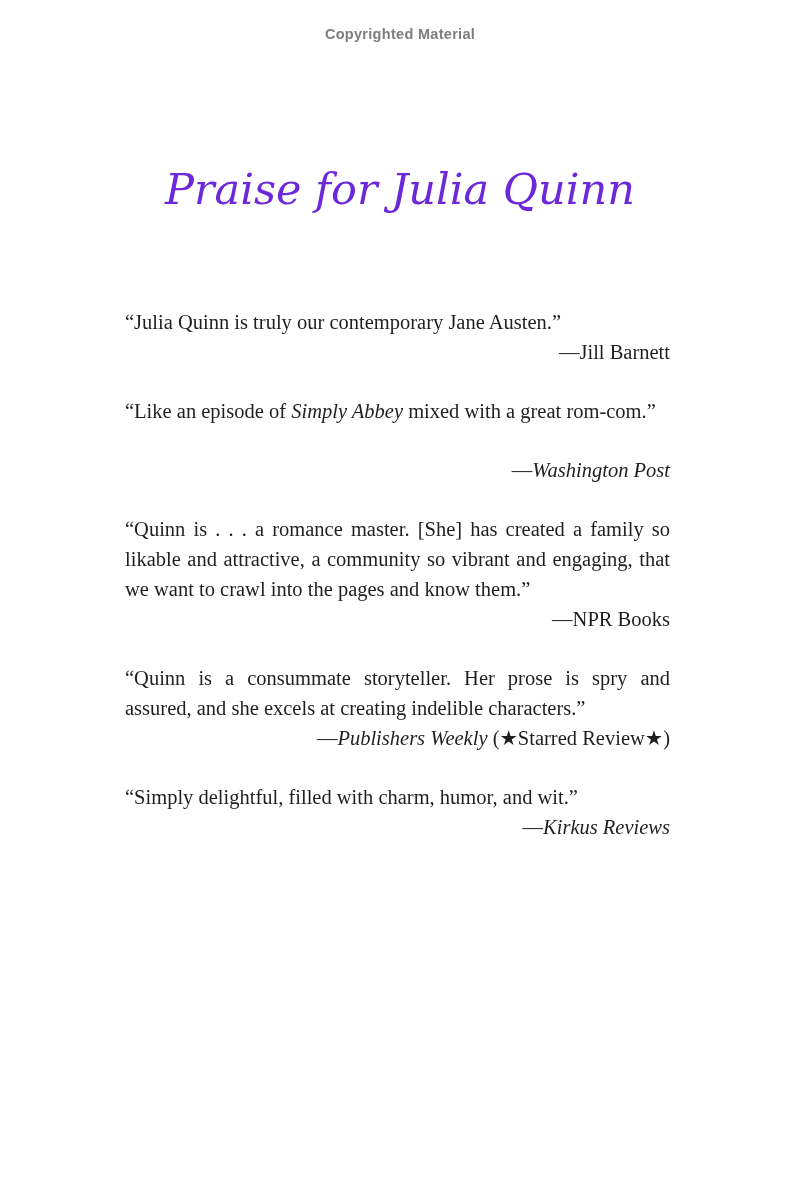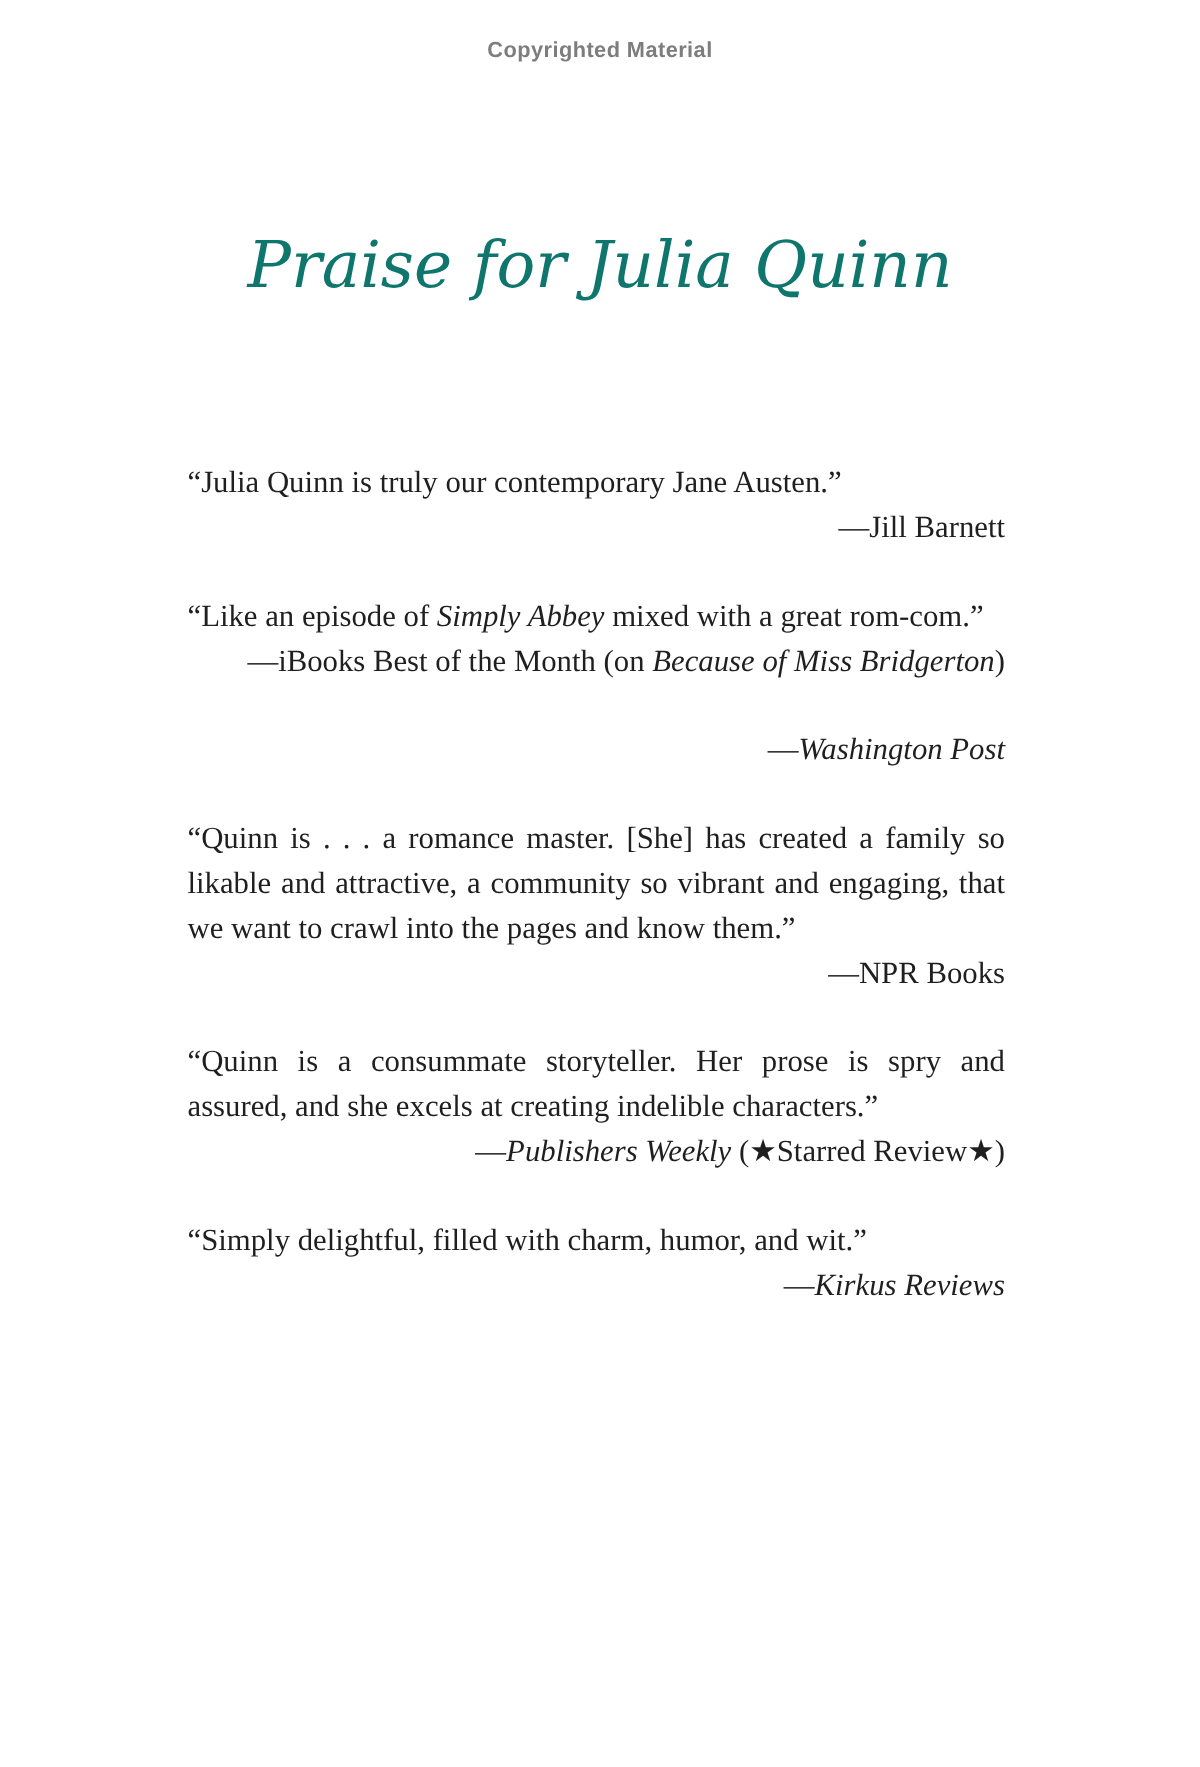--- a/index.html
+++ b/index.html
@@ -22,29 +22,29 @@
     font-family: "Liberation Sans", sans-serif;
     font-weight: bold;
     font-size: 14.5px;
     letter-spacing: 0.3px;
     color: #7d7d7d;
   }
   .copyright.top { top: 26px; }
   .copyright.bottom { top: 1134px; }
   .title {
     position: absolute;
-    top: 152px;
+    top: 164px;
     left: 0;
     width: 100%;
     text-align: center;
     font-family: "DejaVu Serif", serif;
     font-style: italic;
     font-weight: 400;
     font-size: 43px;
-    color: #0f766e;
+    color: #6d28d9;
   }
   .quotes {
     position: absolute;
     top: 307px;
     left: 125px;
     width: 545px;
   }
   .quote { margin-bottom: 29px; }
   .quote .qtext {
     font-size: 20.5px;
@@ -69,21 +69,20 @@
 
   <div class="quotes">
 
     <div class="quote">
       <p class="qtext"><span>“Julia Quinn is truly our contemporary Jane Austen.”</span></p>
       <p class="qattr"><span>—Jill Barnett</span></p>
     </div>
 
     <div class="quote">
       <p class="qtext"><span>“Like an episode of </span><em>Simply Abbey</em><span> mixed with a great rom-com.”</span></p>
-      <p class="qattr"><span>—iBooks Best of the Month (on </span><em>Because of Miss Bridgerton</em><span>)</span></p>
     </div>
 
     <div class="quote">
       <p class="qattr"><span>—</span><em>Washington Post</em></p>
     </div>
 
     <div class="quote">
       <p class="qtext"><span>“Quinn is . . . a romance master. [She] has created a family so likable and attractive, a community so vibrant and engaging, that we want to crawl into the pages and know them.”</span></p>
       <p class="qattr"><span>—NPR Books</span></p>
     </div>

